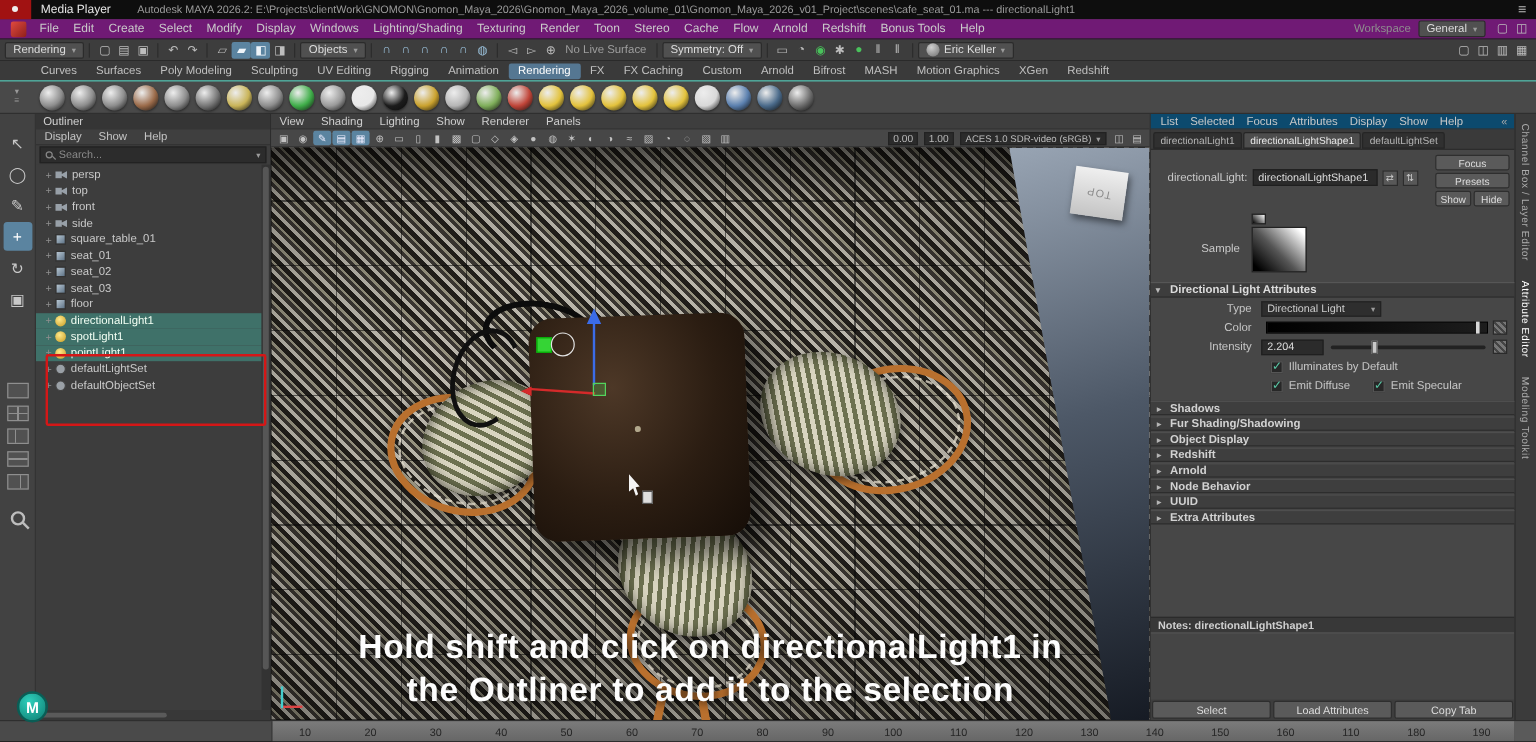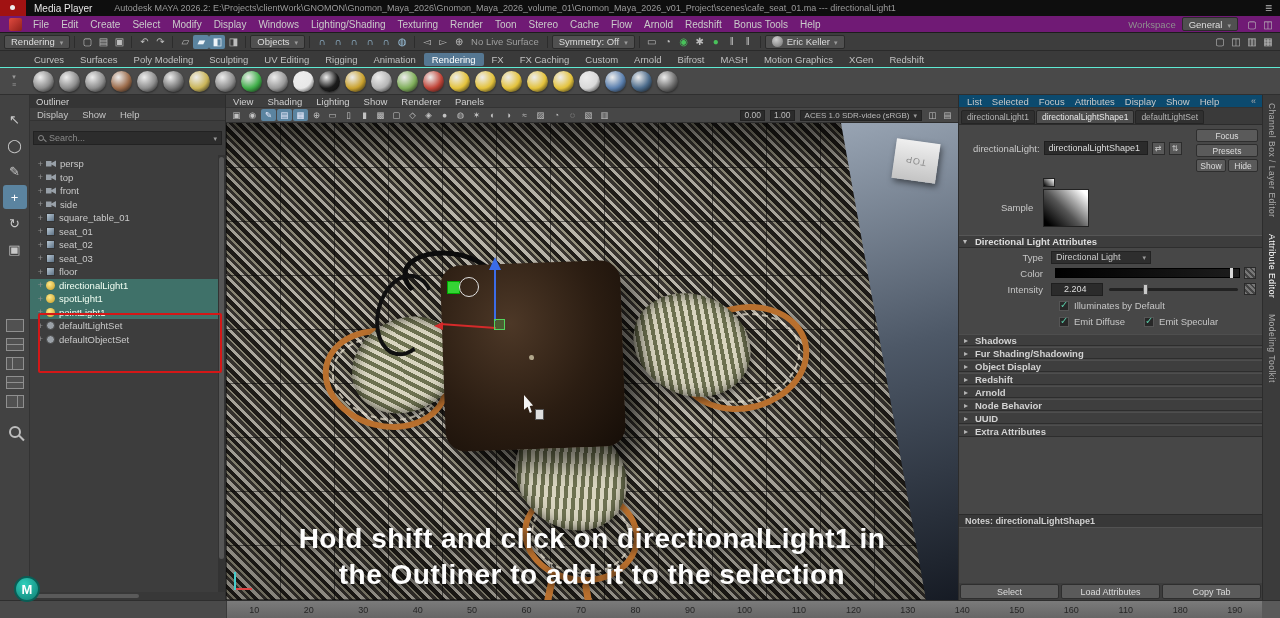--- a/index.html
+++ b/index.html
@@ -60,21 +60,21 @@
   .l4::after{background:linear-gradient(0deg,transparent 44%,#8f8f8f 44% 56%,transparent 56%)}
   .l5::after{background:linear-gradient(90deg,transparent 60%,#8f8f8f 60% 68%,transparent 68%)}
   .magnify{margin-top:12px;width:12px;height:12px;border:2px solid #bdbdbd;border-radius:50%;position:relative}
   .magnify::after{content:"";position:absolute;width:7px;height:2px;background:#bdbdbd;transform:rotate(45deg);right:-6px;bottom:-3px}
 
   
   .outliner{width:196px;background:#3d3d3d;border-right:1px solid #2c2c2c;display:flex;flex-direction:column;flex:0 0 auto}
   .o-title{height:13px;background:#353535;display:flex;align-items:center;padding-left:6px;font-size:9.5px;color:#d0d0d0}
   .o-menus{height:13px;display:flex;align-items:center;background:#3f3f3f;border-bottom:1px solid #333}
   .o-mi{padding:0 7px;font-size:9.5px;color:#c4c4c4}
-  .o-search{margin:10px 3px;height:14px;background:#2c2c2c;border:1px solid #222;display:flex;align-items:center;padding:0 4px;gap:5px;color:#8a8a8a;font-size:9px}
+  .o-search{margin:1px 3px;height:14px;background:#2c2c2c;border:1px solid #222;display:flex;align-items:center;padding:0 4px;gap:5px;color:#8a8a8a;font-size:9px}
   .srch-ic{width:6px;height:6px;border:1px solid #888;border-radius:50%;position:relative;flex:0 0 auto}
   .srch-ic::after{content:"";position:absolute;width:4px;height:1px;background:#888;transform:rotate(45deg);right:-4px;bottom:-1px}
   .o-search .car{margin-left:auto}
   .o-list{flex:1;background:#3d3d3d;position:relative;overflow:hidden;padding-top:2px}
   .orow{height:13.5px;display:flex;align-items:center;padding-left:5px;font-size:9.5px;color:#c9c9c9;width:188px}
   .orow.selected{background:var(--selection);color:#f2fff4}
   .exp{width:11px;color:#8f8f8f;font-size:9px;text-align:center}.exp::before{content:"+"}
   .oic{margin-right:4px;flex:0 0 auto}
   .ic-cam{width:10px;height:8px;background:#98a0a8;clip-path:polygon(0 15%,55% 15%,55% 40%,100% 10%,100% 90%,55% 60%,55% 85%,0 85%)}
   .ic-mesh{width:9px;height:9px;background:linear-gradient(135deg,#b9c8d4,#5d7286);border:1px solid #333}
@@ -163,21 +163,21 @@
   .ae-swatch-wrap{display:flex;flex-direction:column;gap:2px}
   .ae-swatch-mini{width:12px;height:9px;background:linear-gradient(45deg,#000,#fff);border:1px solid #222}
   .ae-swatch{width:46px;height:38px;background:linear-gradient(45deg,#000 8%,#555 46%,#fff 92%);border:1px solid #222}
   .ae-sec-main{height:13px;background:#3d3d3d;border-top:1px solid #565656;border-bottom:1px solid #2e2e2e;display:flex;align-items:center;font-weight:bold;font-size:9.5px;color:#dcdcdc;padding-left:16px;position:relative}
   .ae-sec-main::before{content:"▾";position:absolute;left:4px;font-size:8px;color:#bbb;font-weight:normal}
   .ae-row{display:flex;align-items:center;height:14px;margin:2px 6px 0 0}
   .ae-rlabel{width:92px;text-align:right;padding-right:8px;font-size:9.5px;color:#c6c6c6;flex:0 0 auto}
   .ae-dd{background:#2e2e2e;border:1px solid #222;height:13px;min-width:100px;display:flex;align-items:center;justify-content:space-between;padding:0 4px;font-size:9px;color:#ccc;gap:6px}
   .ae-colorbar{flex:1;height:10px;background:linear-gradient(90deg,#000,#1d1d1d);border:1px solid #000;margin:0 4px;position:relative}
   .ae-chandle{position:absolute;right:6px;top:-1px;width:3px;height:10px;background:#d8d8d8}
-  .ae-field{background:#2b2b2b;border:1px solid #1f1f1f;height:13px;width:52px;display:flex;align-items:center;padding:0 12px;font-size:9px;color:#ddd;flex:0 0 auto}
+  .ae-field{background:#2b2b2b;border:1px solid #1f1f1f;height:13px;width:52px;display:flex;align-items:center;padding:0 4px;font-size:9px;color:#ddd;flex:0 0 auto}
   .ae-track{flex:1;height:3px;background:#222;border-radius:2px;margin:0 6px;position:relative}
   .ae-handle{position:absolute;left:26%;top:-4px;width:5px;height:11px;background:#c9c9c9;border:1px solid #555}
   .ae-map{width:12px;height:12px;border:1px solid #2a2a2a;background:repeating-linear-gradient(45deg,#777 0 2px,#444 2px 4px);flex:0 0 auto}
   .ae-cbrow{display:flex;align-items:center;height:13px;margin:3px 0 0 100px;gap:5px;font-size:9.5px;color:#c6c6c6}
   .cb{width:10px;height:10px;background:#272727;border:1px solid #555;position:relative;flex:0 0 auto}
   .cb.checked::after{content:"✓";position:absolute;left:0px;top:-3px;font-size:10px;color:var(--check)}
   .cb2{margin-left:14px}
   .ae-sections{margin-top:6px}
   .sect{height:12px;background:#3e3e3e;border-top:1px solid #4e4e4e;border-bottom:1px solid #2d2d2d;margin-bottom:1px;display:flex;align-items:center;padding-left:16px;font-size:9.5px;font-weight:bold;color:#d2d2d2;position:relative}
   .sect::before{content:"▸";position:absolute;left:5px;font-size:8px;color:#b5b5b5;font-weight:normal}

